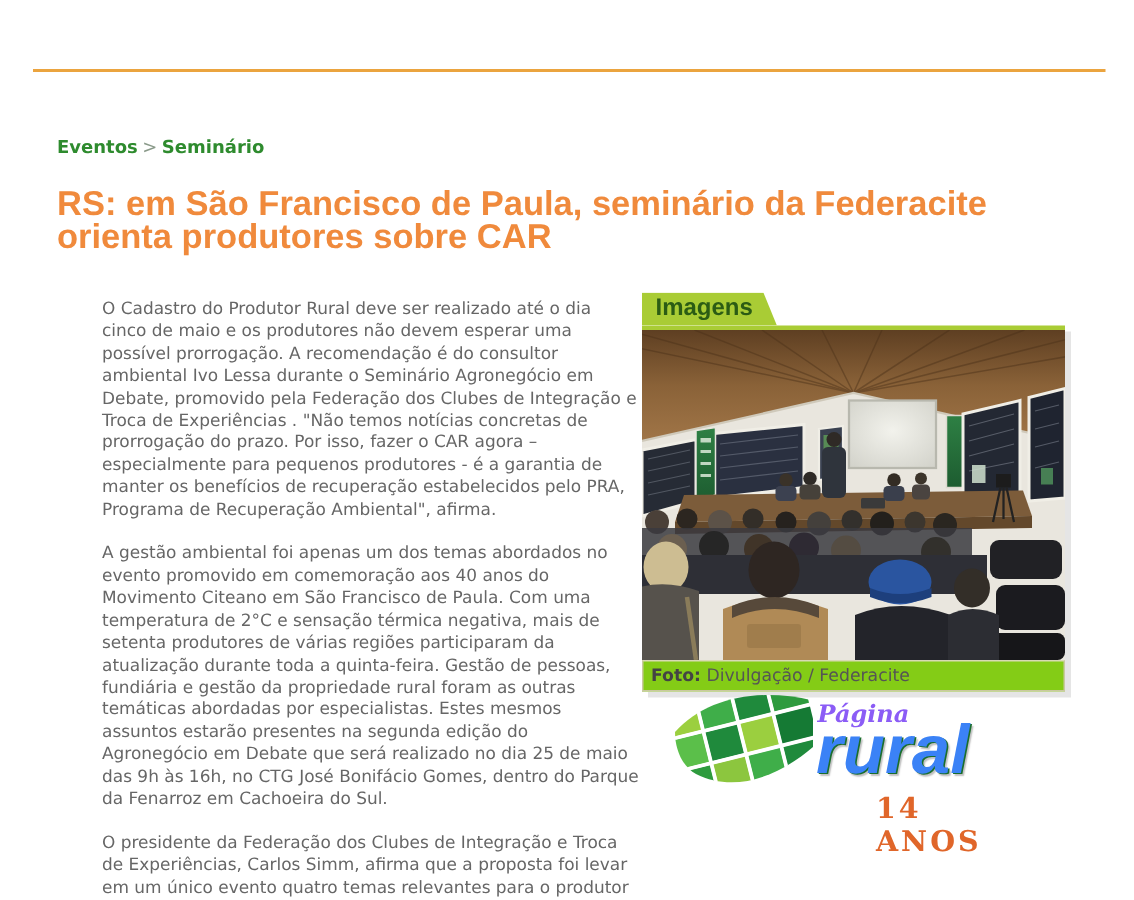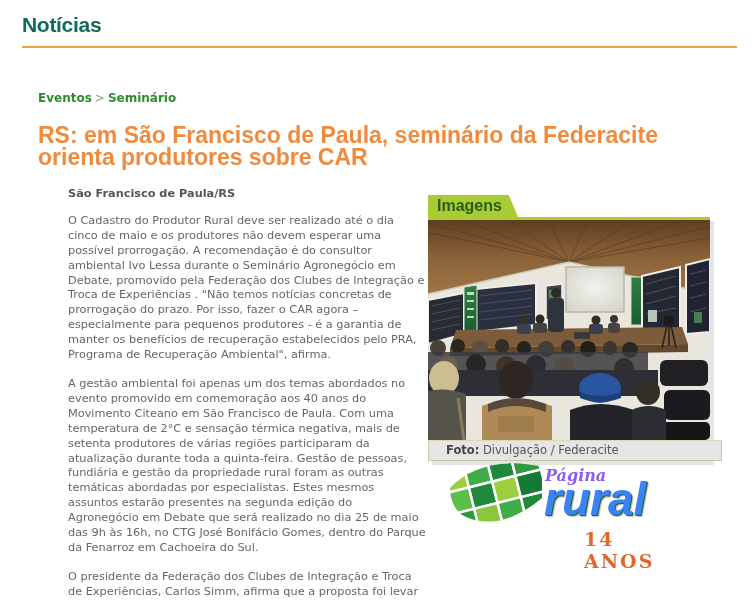--- a/index.html
+++ b/index.html
@@ -49,22 +49,22 @@
     cursor:pointer;
   }
   .media-frame{
     border-top:3px solid #a9cc35;
     box-shadow:4px 4px 0 rgba(0,0,0,0.10);
     width:282px;
   }
   .photo{display:block;width:282px;height:220px;background:#e9e6de;cursor:pointer;}
   .photo svg{display:block;}
   .photo-caption{
-    background:#e5e5e5;border:1px solid #c9c9a0;border-top:1px solid #d9d9b4;
-    width:270px;padding:2px 5px 3px 17px;font-size:11.5px;color:#555;
+    background:#84cc16;border:1px solid #c9c9a0;border-top:1px solid #d9d9b4;
+    width:270px;padding:2px 5px 3px 5px;font-size:11.5px;color:#555;
   }
   .photo-caption .cap-label{font-weight:bold;color:#444;}
   
   .logo-area{position:absolute;left:446px;top:454px;width:240px;height:120px;cursor:pointer;}
   .logo-flag{position:absolute;left:0;top:4px;}
   .logo-pagina{
     position:absolute;left:99px;top:12px;
     font-family:"DejaVu Serif","Liberation Serif",serif;
     font-style:italic;font-weight:bold;font-size:16px;color:#8b5cf6;
   }
@@ -78,32 +78,30 @@
     position:absolute;left:104px;top:74px;
     font-family:"DejaVu Serif","Liberation Serif",serif;
     font-weight:bold;font-size:19px;color:#e0662a;letter-spacing:2px;margin-left:34px;
   }
 </style>
 </head>
 <body>
 
 <div class="page">
 
-  <h1 class="page-title">Notícias</h1>
   <div class="title-rule"></div>
 
 
   <div class="breadcrumb">
     <a>Eventos</a><span class="crumb-sep">&gt;</span><a>Seminário</a>
   </div>
 
   <h2 class="headline">RS: em São Francisco de Paula, seminário da Federacite orienta produtores sobre CAR</h2>
 
   <div class="article-col">
-    <p class="dateline first">São Francisco de Paula/RS</p>
     <p>O Cadastro do Produtor Rural deve ser realizado até o dia cinco de maio e os produtores não devem esperar uma possível prorrogação. A recomendação é do consultor ambiental Ivo Lessa durante o Seminário Agronegócio em Debate, promovido pela Federação dos Clubes de Integração e Troca de Experiências . "Não temos notícias concretas de prorrogação do prazo. Por isso, fazer o CAR agora – especialmente para pequenos produtores - é a garantia de manter os benefícios de recuperação estabelecidos pelo PRA, Programa de Recuperação Ambiental", afirma.</p>
     <p>A gestão ambiental foi apenas um dos temas abordados no evento promovido em comemoração aos 40 anos do Movimento Citeano em São Francisco de Paula. Com uma temperatura de 2°C e sensação térmica negativa, mais de setenta produtores de várias regiões participaram da atualização durante toda a quinta-feira. Gestão de pessoas, fundiária e gestão da propriedade rural foram as outras temáticas abordadas por especialistas. Estes mesmos assuntos estarão presentes na segunda edição do Agronegócio em Debate que será realizado no dia 25 de maio das 9h às 16h, no CTG José Bonifácio Gomes, dentro do Parque da Fenarroz em Cachoeira do Sul.</p>
     <p>O presidente da Federação dos Clubes de Integração e Troca de Experiências, Carlos Simm, afirma que a proposta foi levar em um único evento quatro temas relevantes para o produtor pensar a empresa rural de outra forma. "Dificilmente encontramos esta proposta focada em um único evento. Por isso quisemos provocar os participantes a refletir sobre a forma de gerir suas propriedades."</p>
   </div>
 
   <div class="media-box">
     <div class="media-tab">Imagens</div>
     <div class="media-frame">
       <div class="photo">
 

